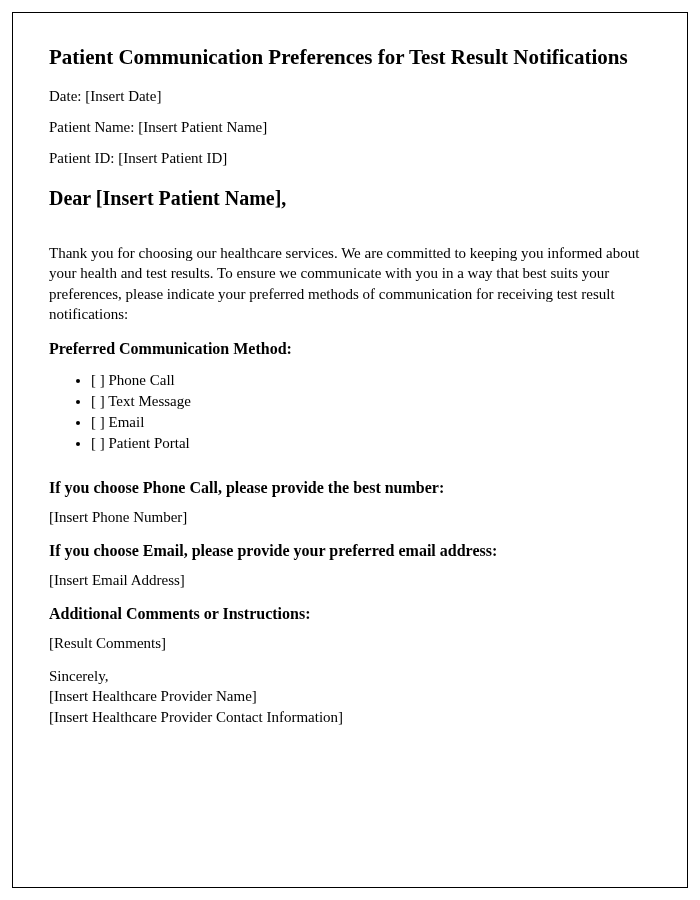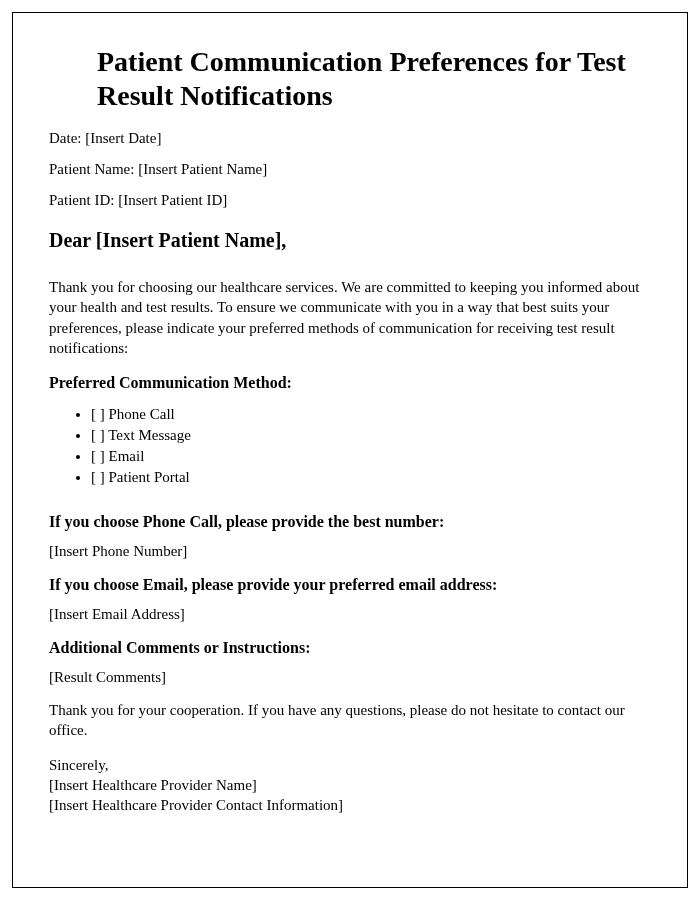--- a/index.html
+++ b/index.html
@@ -13,35 +13,34 @@
       width: 700px;
       height: 900px;
       padding: 12px;
     }
     .doc-container {
       border: 1px solid #000;
       padding: 32px 36px;
       height: 100%;
     }
     h1 {
-      font-size: 28px;
+      font-size: 21px;
       font-weight: bold;
       margin-bottom: 18px;
       line-height: 1.2;
-      margin-left: 48px;
     }
     .meta-line {
       font-size: 15px;
       margin-bottom: 14px;
     }
     h2.salutation {
       font-size: 20px;
       font-weight: bold;
       margin-top: 20px;
-      margin-bottom: 25px;
+      margin-bottom: 33px;
     }
     p.body-text {
       font-size: 15px;
       line-height: 1.35;
       margin-bottom: 14px;
     }
     h3 {
       font-size: 16px;
       font-weight: bold;
       margin-top: 16px;
@@ -97,21 +96,20 @@
 
   <h3>If you choose Phone Call, please provide the best number:</h3>
   <div class="placeholder">[Insert Phone Number]</div>
 
   <h3>If you choose Email, please provide your preferred email address:</h3>
   <div class="placeholder">[Insert Email Address]</div>
 
   <h3>Additional Comments or Instructions:</h3>
   <div class="placeholder">[Result Comments]</div>
 
-  <p class="body-text">Thank you for your cooperation. If you have any questions, please do not hesitate to contact our office.</p>
 
   <div class="closing">
     <div>Sincerely,</div>
     <div>[Insert Healthcare Provider Name]</div>
     <div>[Insert Healthcare Provider Contact Information]</div>
   </div>
 
 </div>
 
 </body></html>

